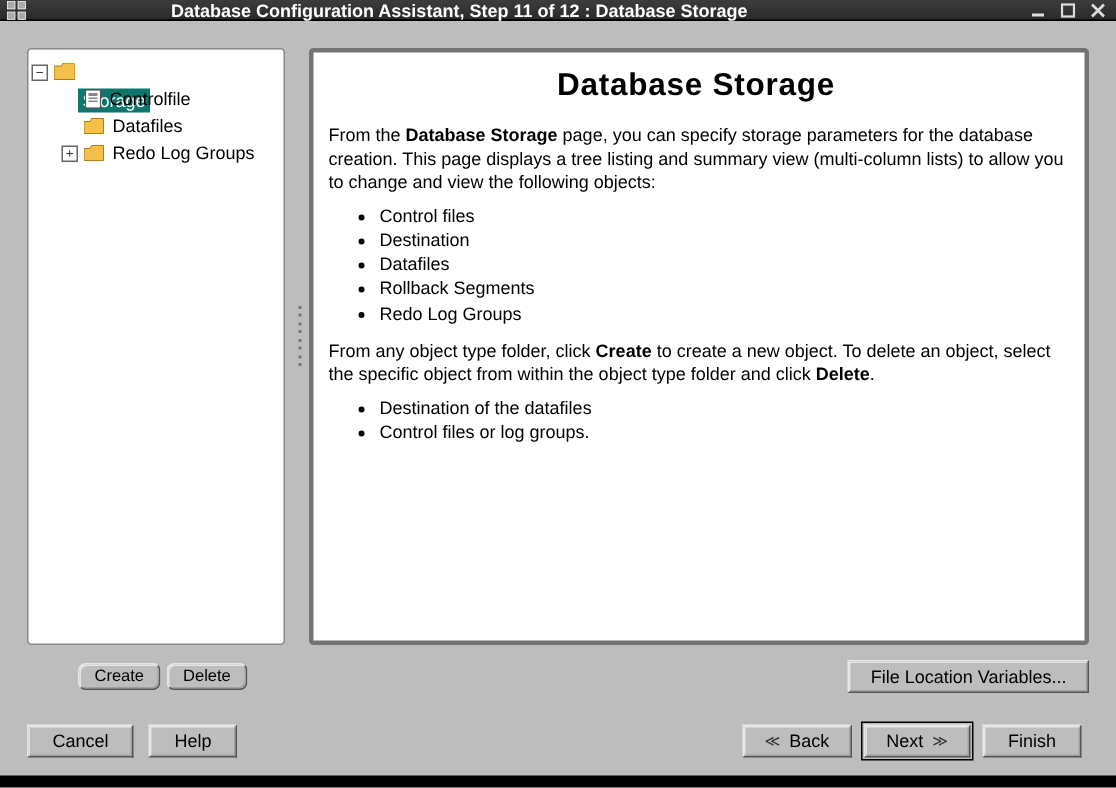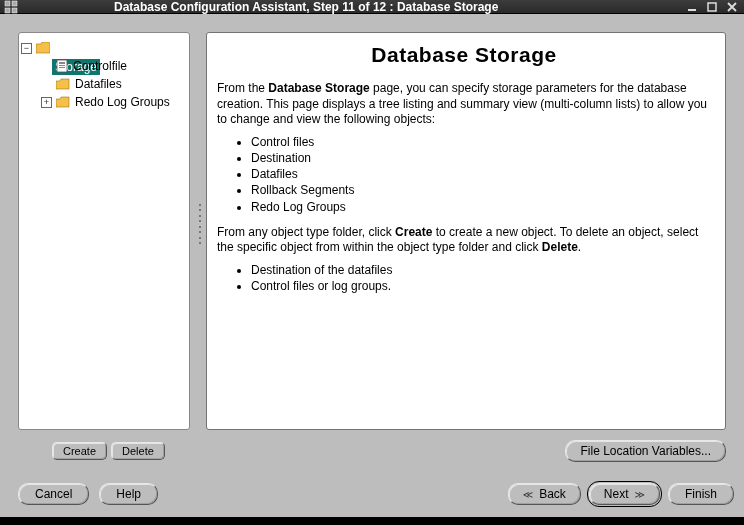--- a/index.html
+++ b/index.html
@@ -96,21 +96,21 @@
   }
   .tree-label { padding: 1px 3px; }
   .tree-label.selected {
     background: #0f766e;
     color: #fff;
     margin-top: 37px;
   }
   .right-panel {
     flex: 1;
     background: #fff;
-    border: 1px solid #737373;
+    border: 3px solid #737373;
     border-radius: 3px;
     padding: 8px 14px 10px 10px;
     overflow: auto;
     position: relative;
   }
   .right-panel h1 {
     text-align: center;
     font-size: 21px;
     margin: 2px 0 14px 0;
     letter-spacing: 0.5px;
@@ -147,34 +147,34 @@
     height: 34px;
     display: flex;
     align-items: center;
     padding-top: 8px;
   }
   .mid-row .left-btns { margin-left: 34px; display:flex; gap:4px;}
   .mid-row .spacer { flex:1; }
 
   .bottom-row {
     position: absolute;
-    left: 18px; right: 10px; bottom: 12px;
+    left: 18px; right: 23px; bottom: 12px;
     display: flex;
     align-items: center;
   }
   .bottom-row .left { display:flex; gap: 10px; }
   .bottom-row .spacer { flex:1; }
   .bottom-row .nav { display:flex; gap: 8px; align-items:center;}
 
   .btn {
     background: #BDBDBD;
     border: 1px solid #555;
     border-top-color: #e8e8e8;
     border-left-color: #e8e8e8;
-    border-radius: 10px;
+    border-radius: 0;
     padding: 3px 14px;
     font-size: 12px;
     cursor: pointer;
     box-shadow: inset -1px -1px 0 rgba(0,0,0,0.15), inset 1px 1px 0 rgba(255,255,255,0.6);
     color: #000;
     display: inline-flex;
     align-items: center;
     gap: 6px;
   }
   .btn.small { padding: 2px 10px; font-size: 11px; border-radius:5px;}

